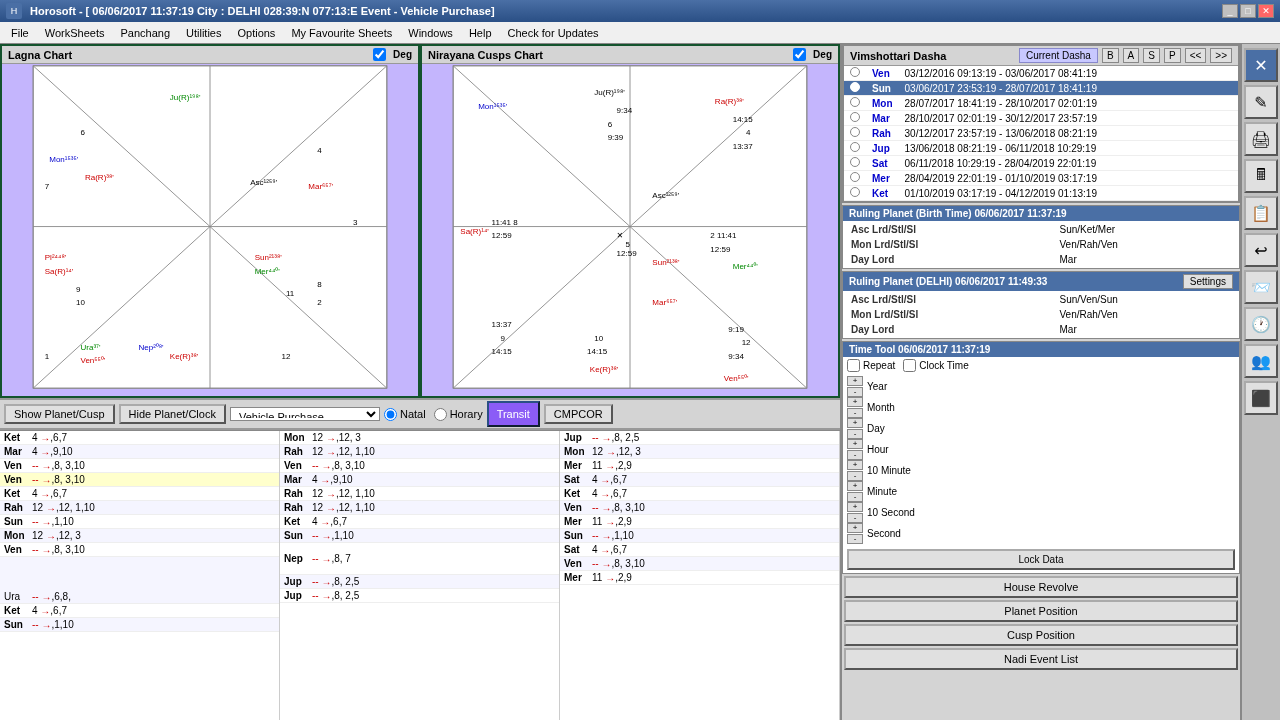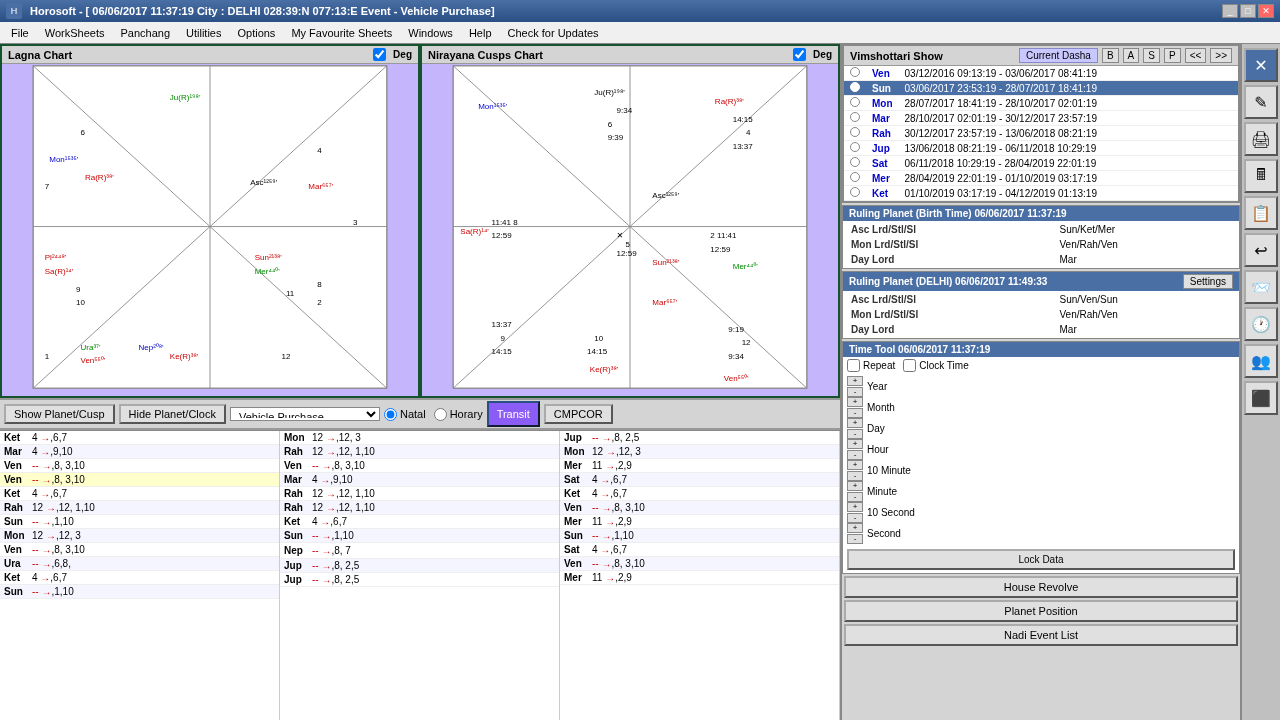--- a/index.html
+++ b/index.html
@@ -555,21 +555,21 @@
               <tr>
                 <td style="padding: 1px 4px; white-space: nowrap; font-size: 10px;"><span style="font-weight: bold; margin-right: 4px; min-width: 24px; display: inline-block;">Sun</span><span><span style="color:#cc0000;">--</span></span><span style="color: rgb(204, 0, 0);"> →</span><span>,1,10</span></td>
               </tr>
               <tr>
                 <td style="padding: 1px 4px; white-space: nowrap; font-size: 10px;"><span style="font-weight: bold; margin-right: 4px; min-width: 24px; display: inline-block;">Mon</span><span>12</span><span style="color: rgb(204, 0, 0);"> →</span><span>,12, 3</span></td>
               </tr>
               <tr>
                 <td style="padding: 1px 4px; white-space: nowrap; font-size: 10px;"><span style="font-weight: bold; margin-right: 4px; min-width: 24px; display: inline-block;">Ven</span><span><span style="color:#cc0000;">--</span></span><span style="color: rgb(204, 0, 0);"> →</span><span>,8, 3,10</span></td>
               </tr>
               <tr>
-                <td style="padding: 1px 4px; white-space: nowrap; font-size: 10px;"><span style="font-weight: bold; margin-right: 4px; min-width: 24px; display: inline-block;">Ura</span><span><span style="color:#cc0000;">--</span></span><span style="color: rgb(204, 0, 0);"> →</span><span>,6,8,</span></td>
+                <td style="padding: 1px 4px; white-space: nowrap; font-size: 10px;"><span style="font-weight: normal; margin-right: 4px; min-width: 24px; display: inline-block; margin-top: 33px;">Ura</span><span><span style="color:#cc0000;">--</span></span><span style="color: rgb(204, 0, 0);"> →</span><span>,6,8,</span></td>
               </tr>
               <tr>
                 <td style="padding: 1px 4px; white-space: nowrap; font-size: 10px;"><span style="font-weight: bold; margin-right: 4px; min-width: 24px; display: inline-block;">Ket</span><span>4</span><span style="color: rgb(204, 0, 0);"> →</span><span>,6,7</span></td>
               </tr>
               <tr>
                 <td style="padding: 1px 4px; white-space: nowrap; font-size: 10px;"><span style="font-weight: bold; margin-right: 4px; min-width: 24px; display: inline-block;">Sun</span><span><span style="color:#cc0000;">--</span></span><span style="color: rgb(204, 0, 0);"> →</span><span>,1,10</span></td>
               </tr>
             </tbody>
         </table>
       </div>
@@ -595,21 +595,21 @@
               <tr>
                 <td style="padding: 1px 4px; white-space: nowrap; font-size: 10px;"><span style="font-weight: bold; margin-right: 4px; min-width: 24px; display: inline-block;">Rah</span><span>12</span><span style="color: rgb(204, 0, 0);"> →</span><span>,12, 1,10</span></td>
               </tr>
               <tr>
                 <td style="padding: 1px 4px; white-space: nowrap; font-size: 10px;"><span style="font-weight: bold; margin-right: 4px; min-width: 24px; display: inline-block;">Ket</span><span>4</span><span style="color: rgb(204, 0, 0);"> →</span><span>,6,7</span></td>
               </tr>
               <tr>
                 <td style="padding: 1px 4px; white-space: nowrap; font-size: 10px;"><span style="font-weight: bold; margin-right: 4px; min-width: 24px; display: inline-block;">Sun</span><span><span style="color:#cc0000;">--</span></span><span style="color: rgb(204, 0, 0);"> →</span><span>,1,10</span></td>
               </tr>
               <tr>
-                <td style="padding: 2px 4px; white-space: nowrap; font-size: 10px;"><span style="font-weight: bold; margin-right: 4px; min-width: 24px; display: inline-block;">Nep</span><span><span style="color:#cc0000;">--</span></span><span style="color: rgb(204, 0, 0);"> →</span><span>,8, 7</span></td>
+                <td style="padding: 10px 4px; white-space: nowrap; font-size: 10px;"><span style="font-weight: bold; margin-right: 4px; min-width: 24px; display: inline-block;">Nep</span><span><span style="color:#cc0000;">--</span></span><span style="color: rgb(204, 0, 0);"> →</span><span>,8, 7</span></td>
               </tr>
               <tr>
                 <td style="padding: 1px 4px; white-space: nowrap; font-size: 10px;"><span style="font-weight: bold; margin-right: 4px; min-width: 24px; display: inline-block;">Jup</span><span><span style="color:#cc0000;">--</span></span><span style="color: rgb(204, 0, 0);"> →</span><span>,8, 2,5</span></td>
               </tr>
               <tr>
                 <td style="padding: 1px 4px; white-space: nowrap; font-size: 10px;"><span style="font-weight: bold; margin-right: 4px; min-width: 24px; display: inline-block;">Jup</span><span><span style="color:#cc0000;">--</span></span><span style="color: rgb(204, 0, 0);"> →</span><span>,8, 2,5</span></td>
               </tr>
             </tbody>
         </table>
       </div>
@@ -653,21 +653,21 @@
             </tbody>
         </table>
       </div>
     </div>
   </div>
 
   <div class="right-panel">
 
     <div class="dasha-section">
       <div class="dasha-header">
-        <span>Vimshottari Show</span>
+        <span>Vimshottari Dasha</span>
         <div style="display:flex; align-items:center; gap:4px;">
           <button class="current-dasha-btn">Current Dasha</button>
           <div class="dasha-nav">
             <button class="nav-btn">B</button>
             <button class="nav-btn">A</button>
             <button class="nav-btn">S</button>
             <button class="nav-btn">P</button>
             <button class="nav-btn">&lt;&lt;</button>
             <button class="nav-btn">&gt;&gt;</button>
           </div>
@@ -860,20 +860,21 @@
   </div>
         </div>
       <div style="padding:3px 4px;">
         <button class="lock-btn">Lock Data</button>
       </div>
     </div>
 
     <div class="right-buttons" id="right-buttons-container">
         <button class="right-action-btn">House Revolve</button>
         <button class="right-action-btn">Planet Position</button>
+        <button class="right-action-btn">Cusp Position</button>
         <button class="right-action-btn">Nadi Event List</button>
       </div>
   </div>
 
   <div class="sidebar">
     <div class="sidebar-icon active">✕</div>
     <div class="sidebar-icon">✎</div>
     <div class="sidebar-icon">🖨</div>
     <div class="sidebar-icon">🖩</div>
     <div class="sidebar-icon">📋</div>

